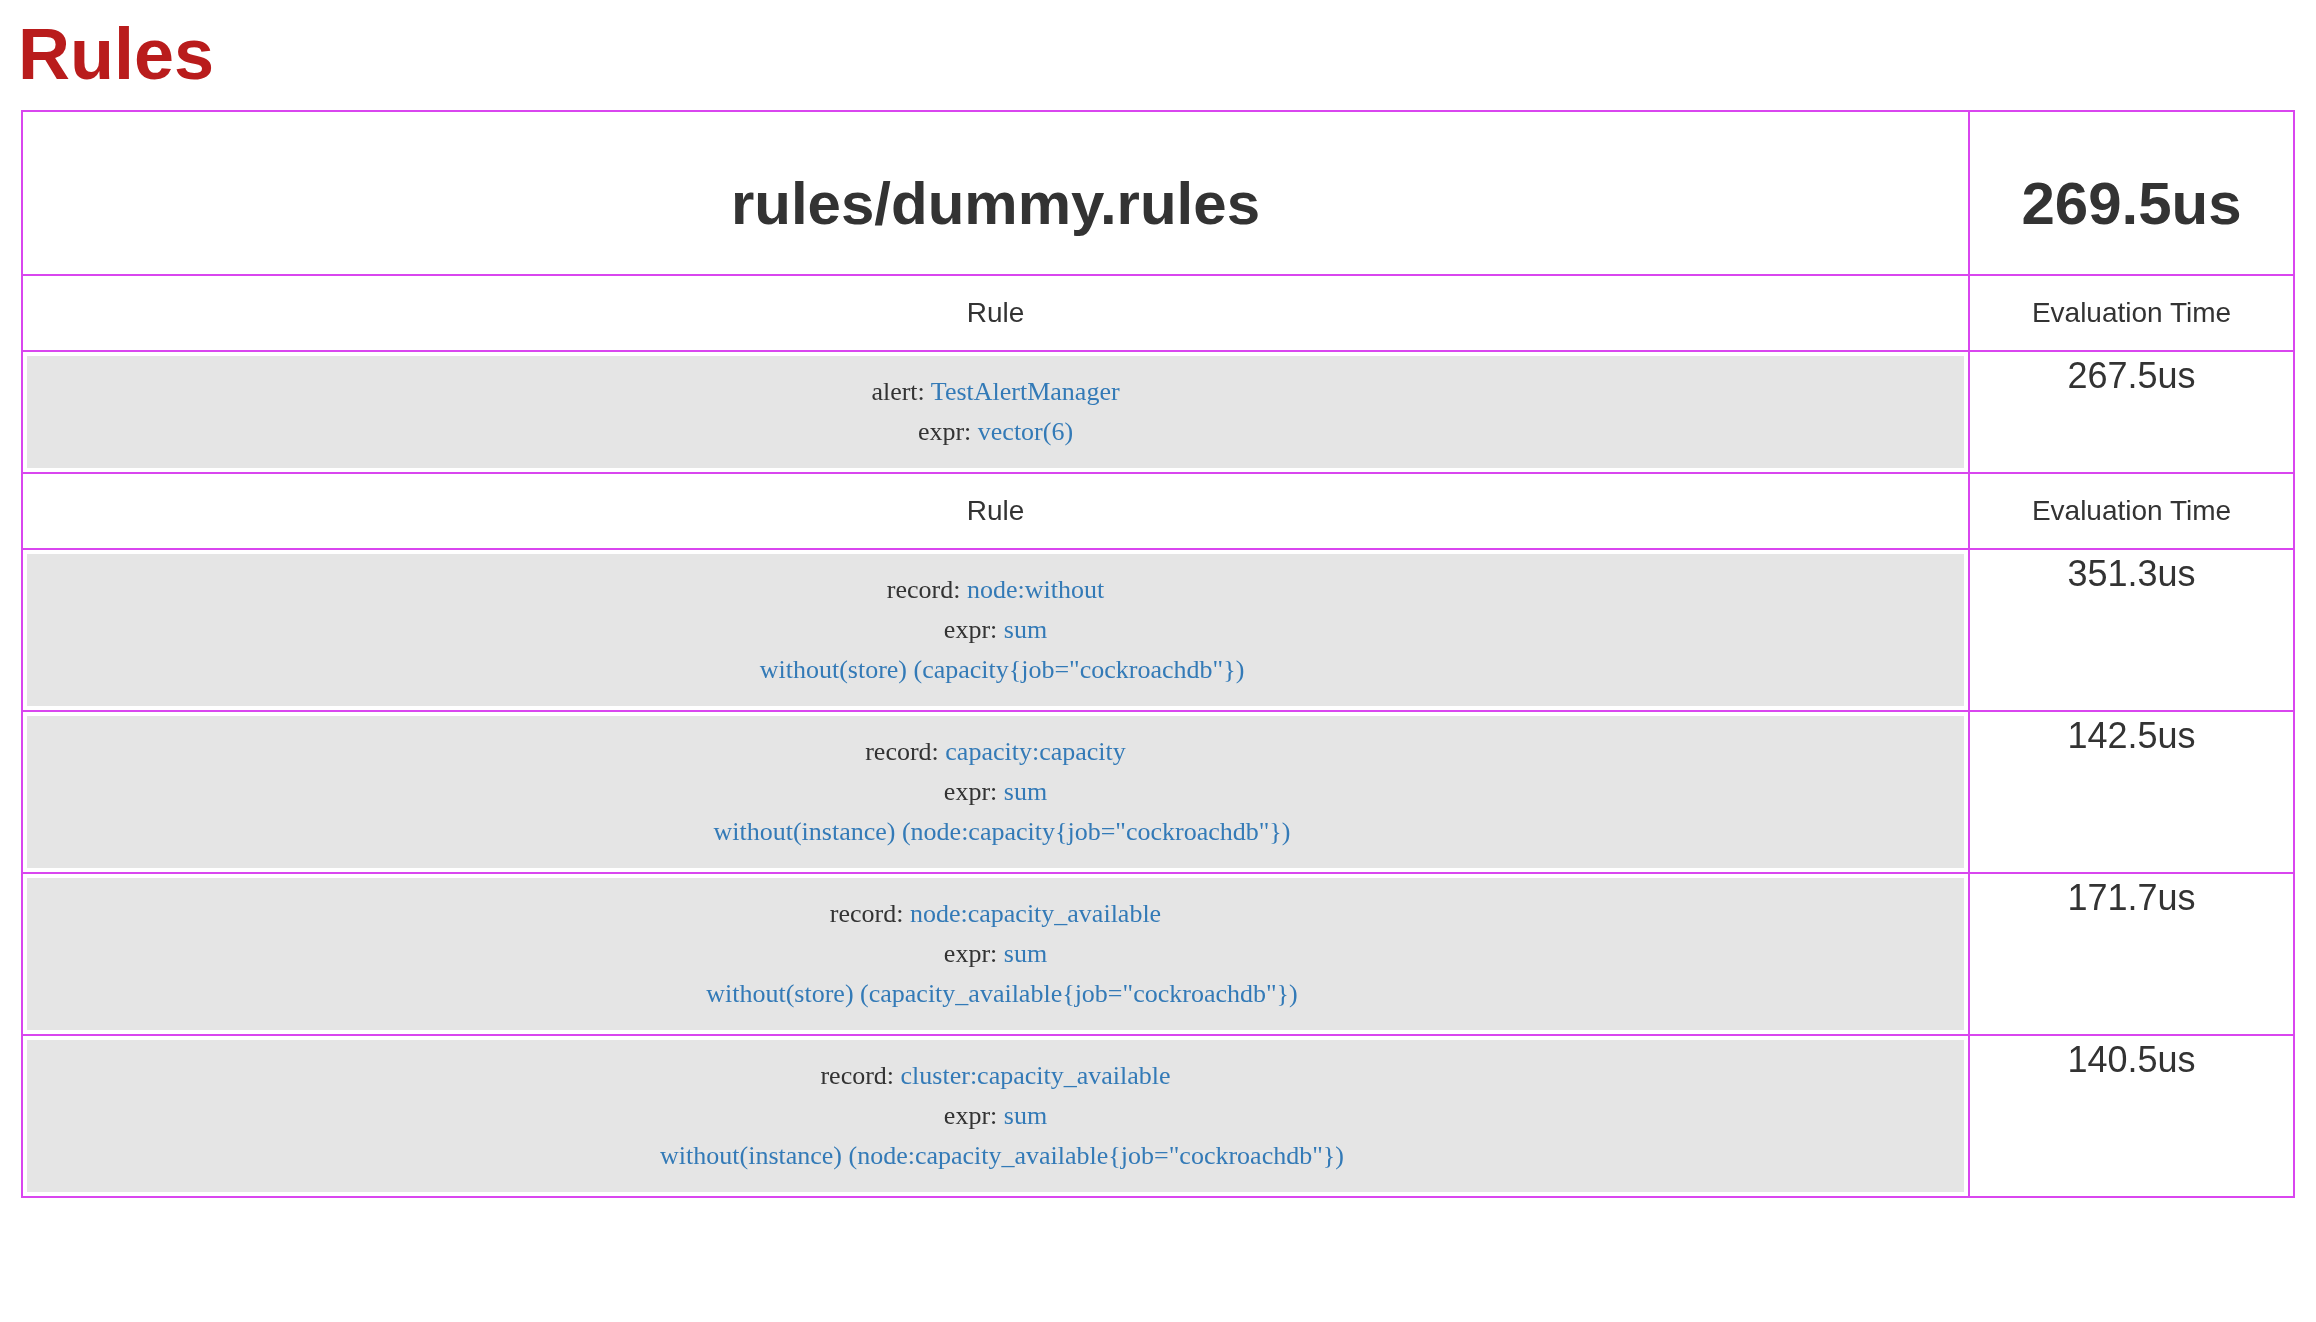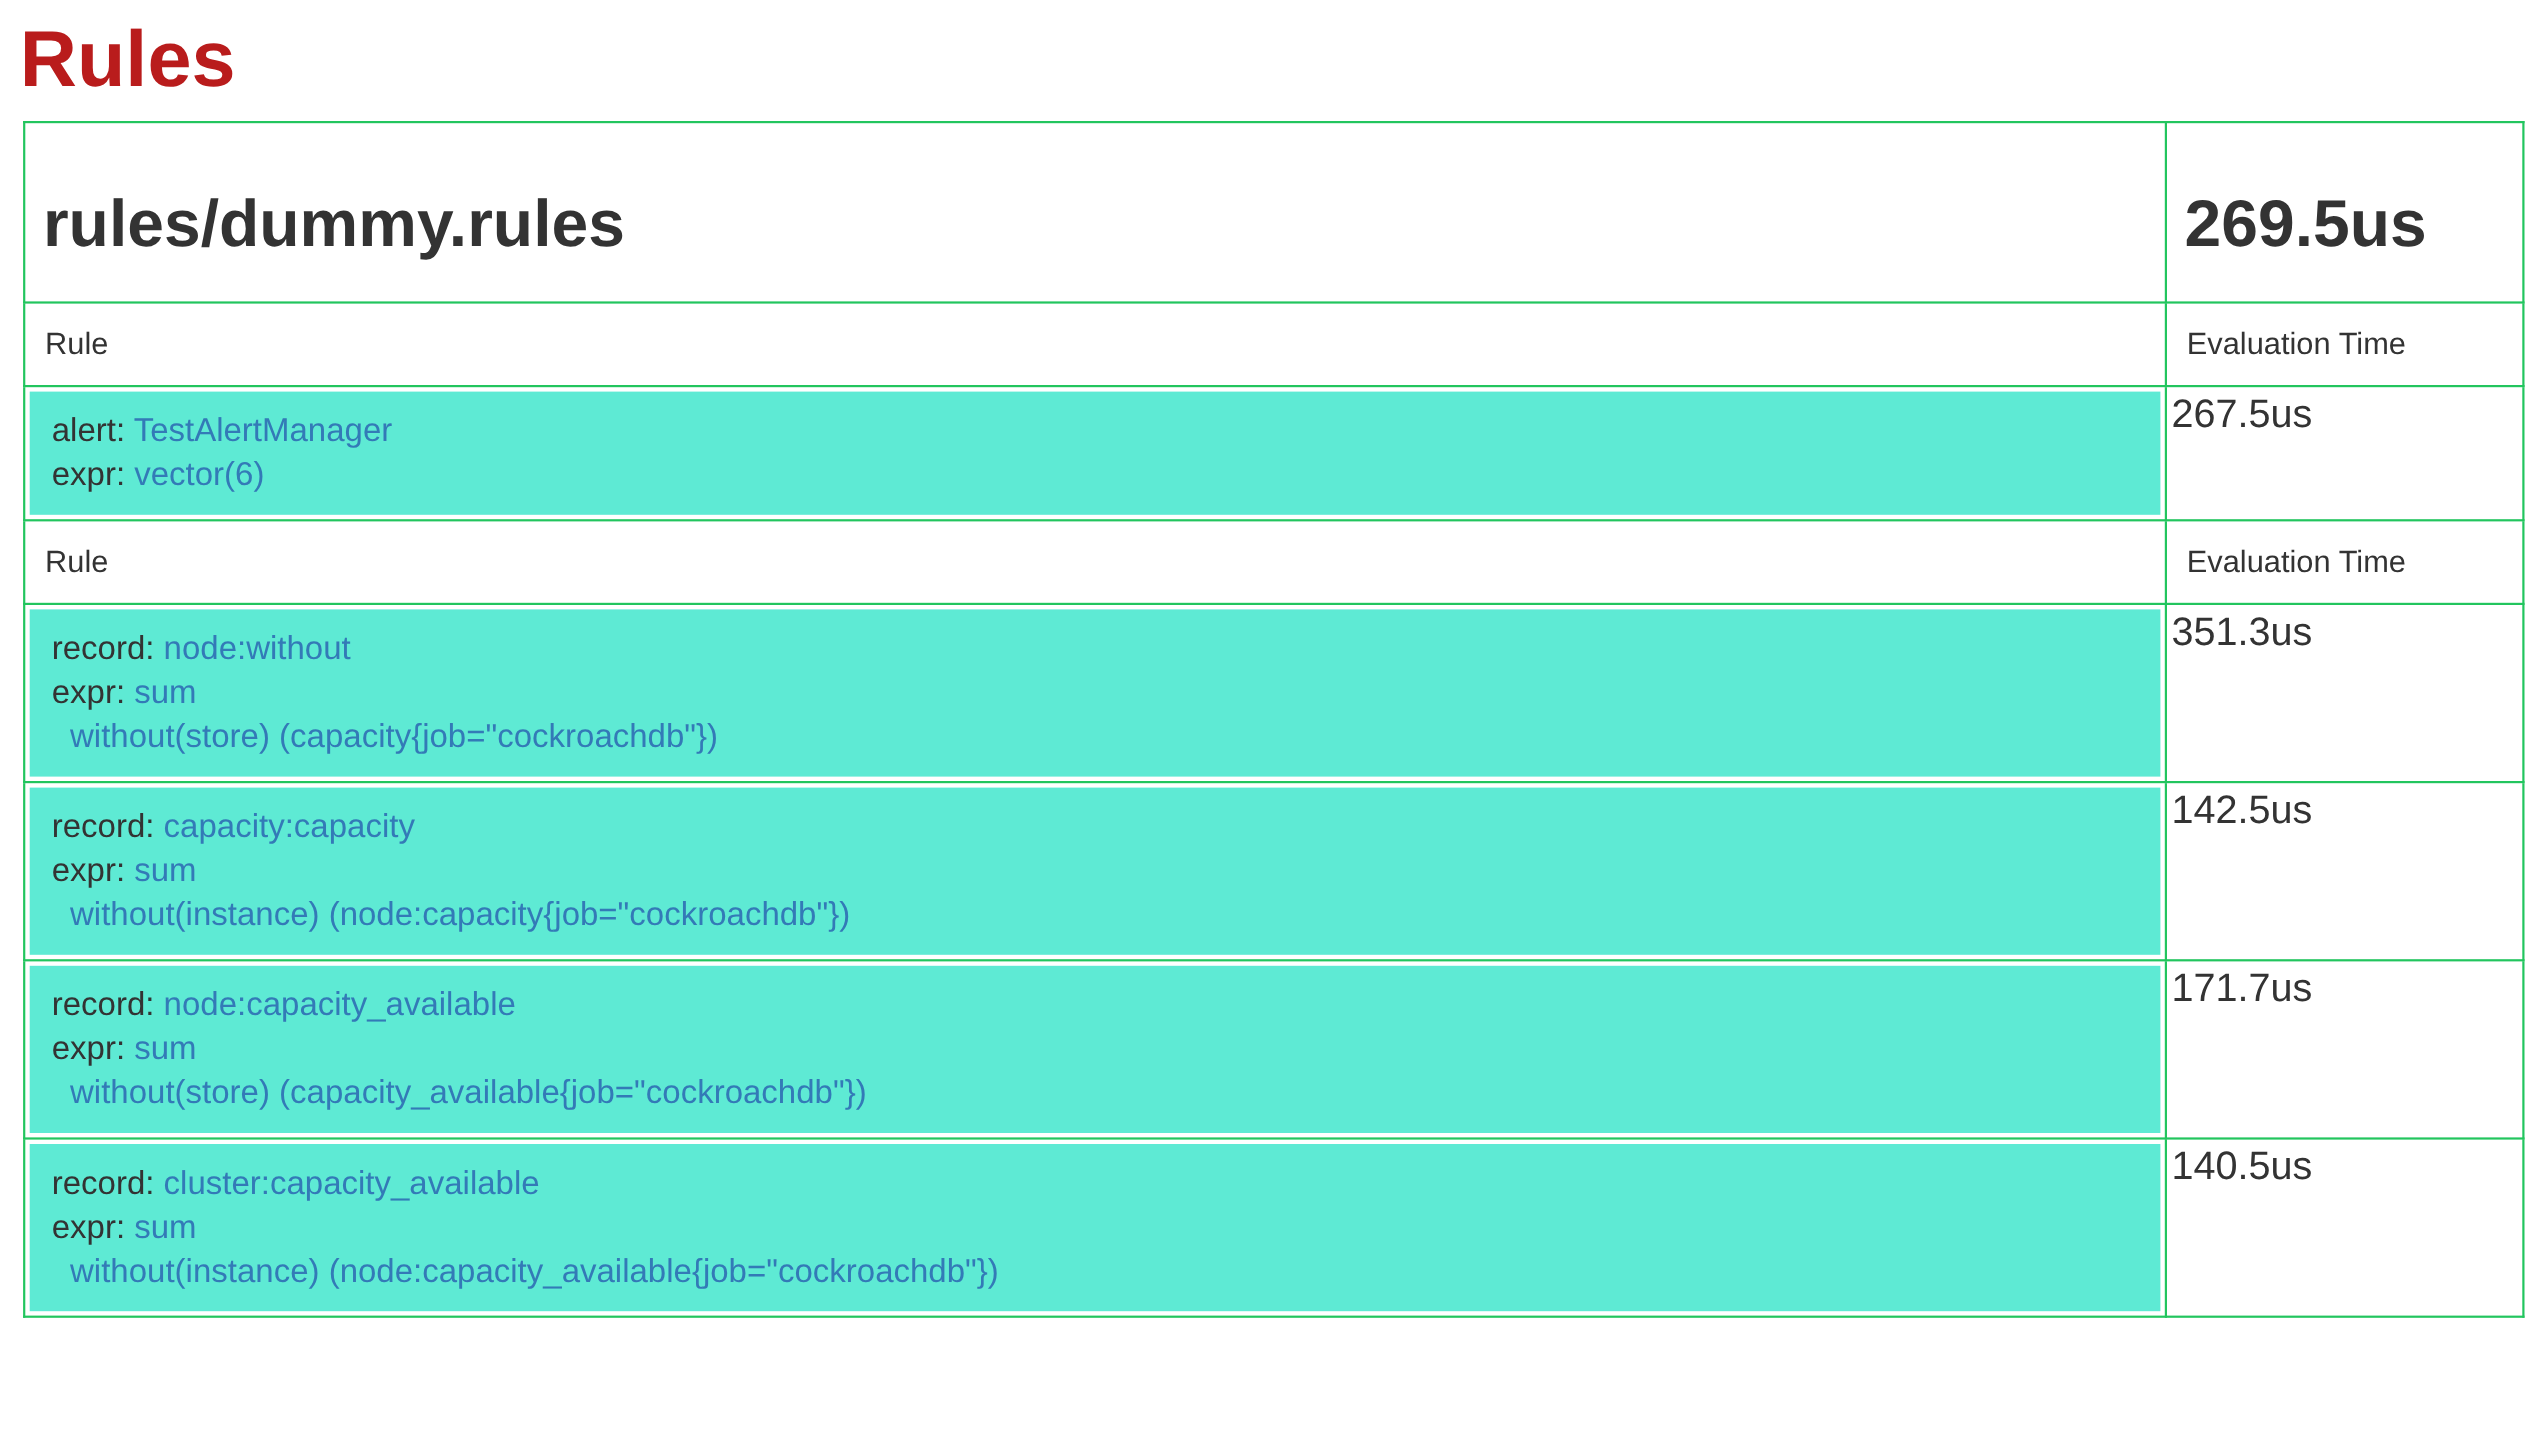--- a/index.html
+++ b/index.html
@@ -23,22 +23,23 @@
     font-weight: bold;
     margin: 0 0 14px -3px;
     color: #b91c1c;
   }
   table.rules-table {
     width: 100%;
     border-collapse: collapse;
     table-layout: fixed;
   }
   table.rules-table td {
-    border: 2px solid #22c55e;
+    border: 2px solid #d946ef;
     vertical-align: top;
+    text-align: center;
   }
   td.group-header-cell {
     padding: 16px;
   }
   td.group-header-cell h2 {
     font-size: 60px;
     line-height: 68px;
     font-weight: bold;
     margin: 42px 0 20px 0;
     color: #333333;
@@ -49,24 +50,24 @@
     padding: 17px 18px;
     font-size: 28px;
     line-height: 40px;
     font-weight: normal;
     color: #333333;
   }
   td.rule-cell {
     padding: 4px;
   }
   .rule-block {
-    background: #5eead4;
+    background: #e5e5e5;
     padding: 16px 20px;
-    font-family: Liberation Sans, sans-serif;
-    font-size: 30px;
+    font-family: Liberation Serif, serif;
+    font-size: 26px;
     line-height: 40px;
     color: #333333;
   }
   .code-line {
     display: block;
   }
   .kw, .lnk {
     white-space: pre-wrap;
   }
   a.lnk {

